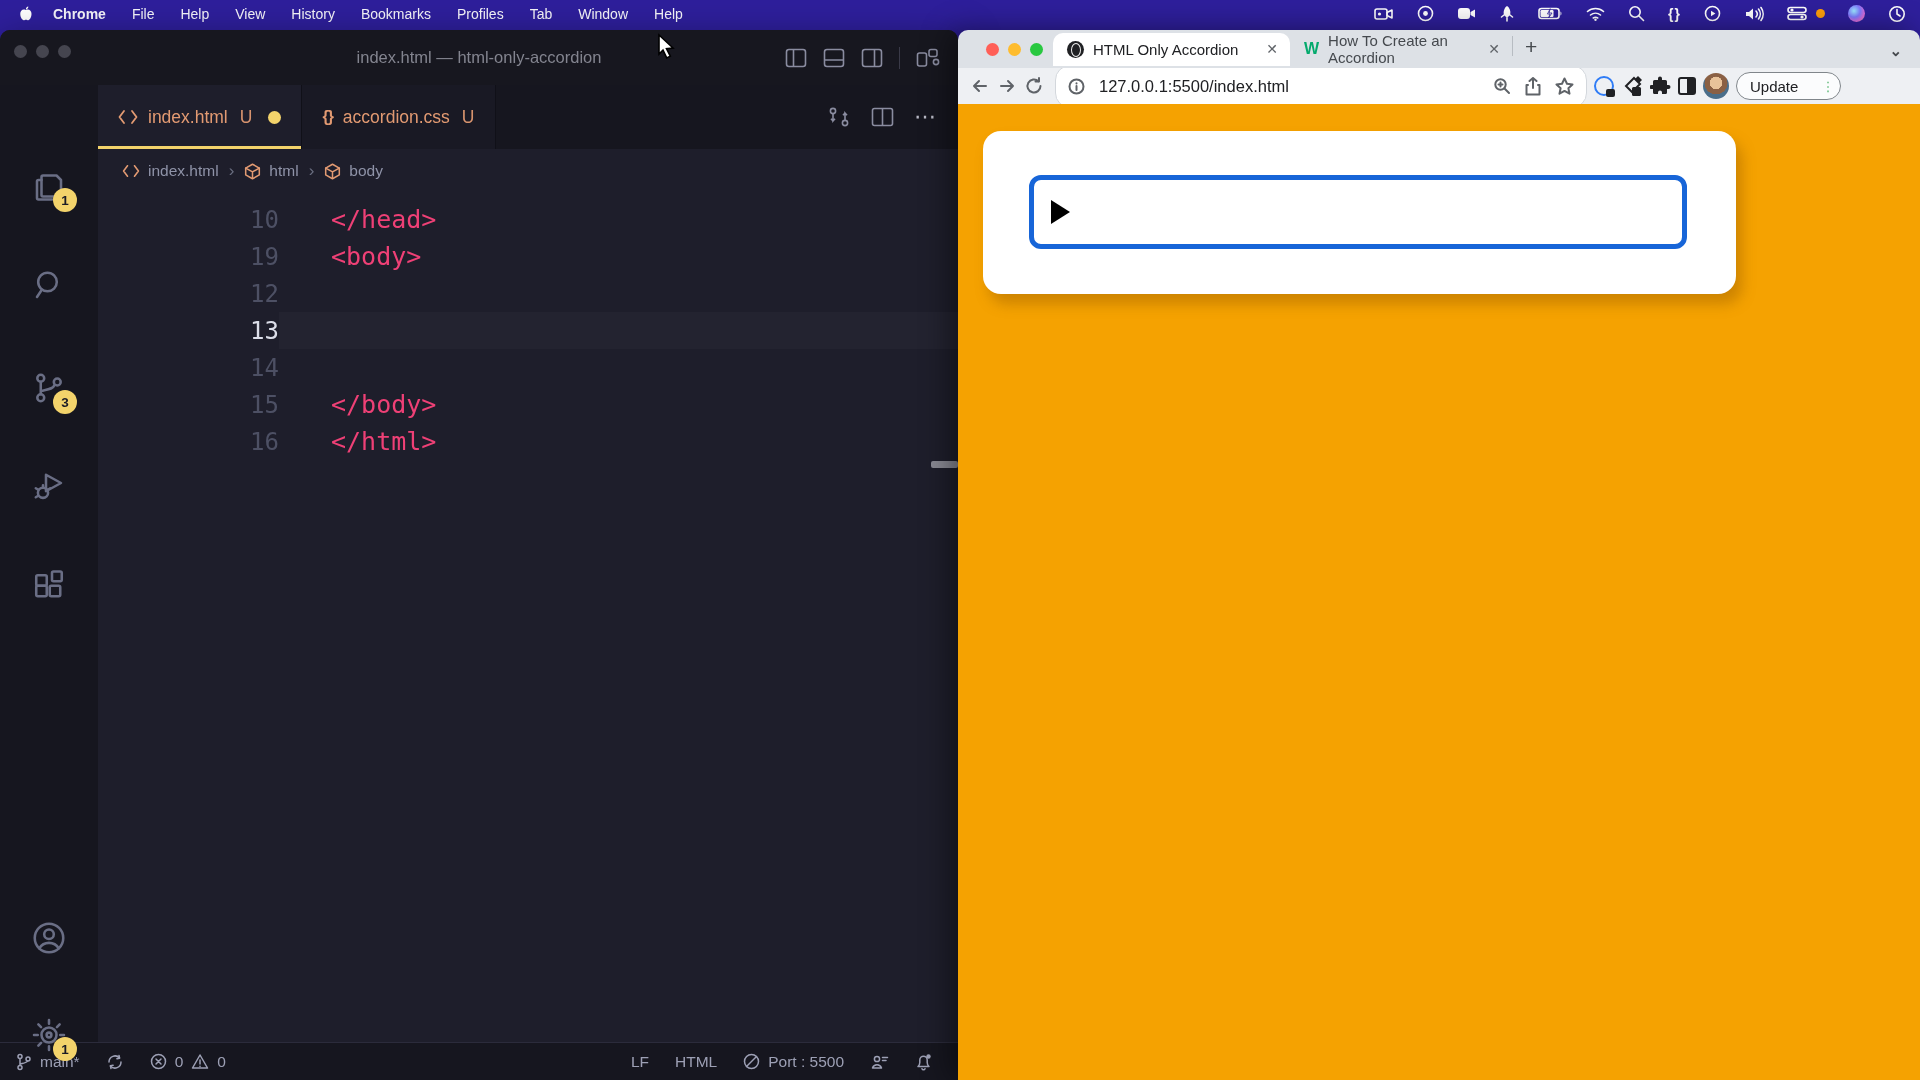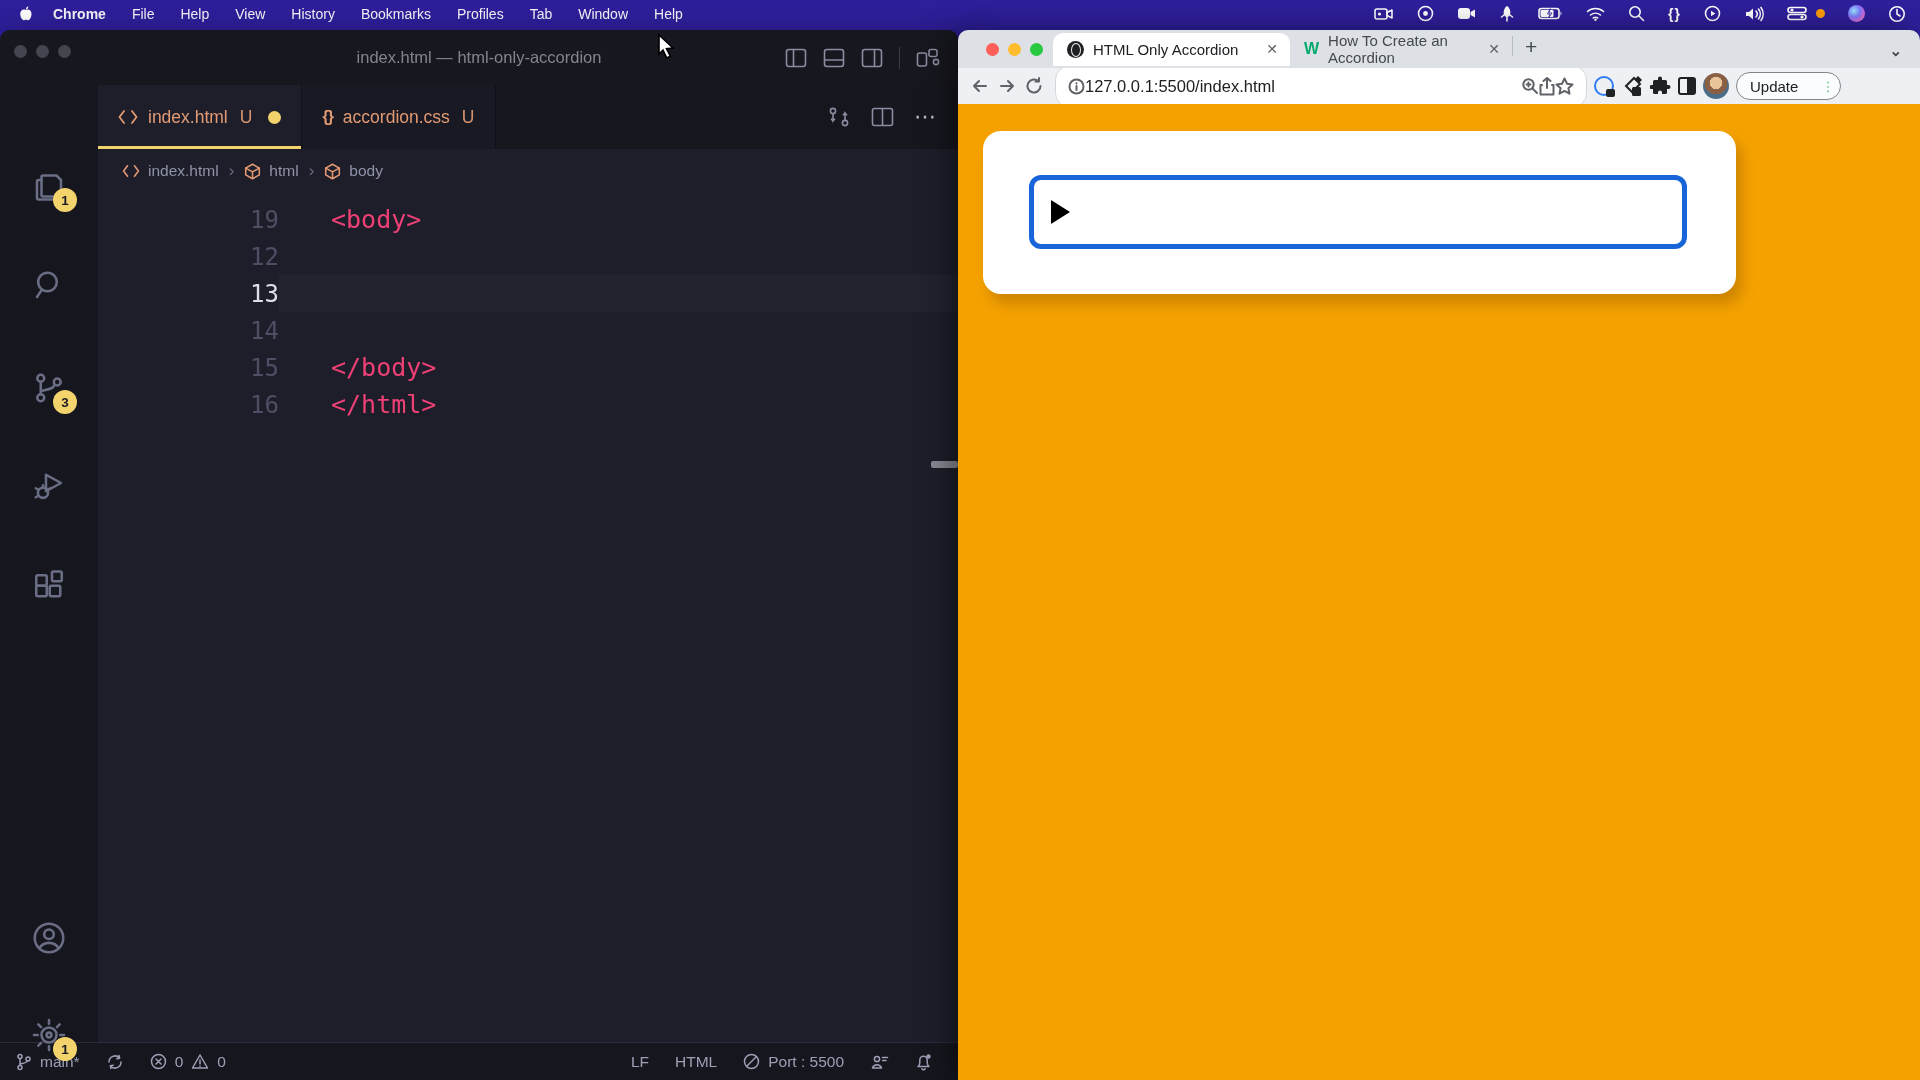--- a/index.html
+++ b/index.html
@@ -81,21 +81,21 @@
   .c-tab.t2 { width:222px; }
   .tab-sep { width:1px; height:20px; background:#b7bcc2; margin-bottom:7px; }
   .newtab { font-size:21px; color:#45494e; margin:0 0 5px 12px; }
   .strip-chevron { position:absolute; right:18px; bottom:8px; color:#45494e; font-size:15px; font-weight:700; }
   .favicon-globe { width:17px; height:17px; border-radius:50%; background:#202124; position:relative; flex:0 0 auto; }
   .favicon-globe::after { content:""; position:absolute; left:4px; top:2px; width:8px; height:12px;
     border:1.4px solid #f0f0f0; border-radius:50%; }
   .favicon-w { color:#04AA6D; font-weight:700; font-size:16px; flex:0 0 auto; }
   .toolbar { height:36px; background:#eef0f3; display:flex; align-items:center; padding:0 12px; gap:7px; flex:0 0 auto; }
   .omnibox { height:43px; background:#fff; border:1px solid #d3d7dc; border-radius:15px;
-    flex:0 0 532px; display:flex; align-items:center; padding:0 12px; gap:0; margin-left:4px; }
+    flex:0 0 532px; display:flex; align-items:center; padding:0 12px; gap:14px; margin-left:4px; }
   .url-text { font-size:16.5px; color:#202124; flex:1 1 auto; }
   .tool-btn { display:flex; align-items:center; justify-content:center; }
   .pw-icon { width:20px; height:20px; border-radius:50%; border:2.5px solid #2f7cf6; position:relative; }
   .pw-icon::after { content:""; position:absolute; right:-3px; bottom:-3px; width:9px; height:8px;
     background:#202124; border-radius:2px; }
   .panel-icon { width:18px; height:18px; border:2px solid #202124; border-radius:3px; position:relative; }
   .panel-icon::after { content:""; position:absolute; top:0; right:0; bottom:0; width:7px; background:#202124; }
   .avatar { width:26px; height:26px; border-radius:50%;
     background:radial-gradient(circle at 50% 38%, #e8c39a 0 30%, #8a6044 31% 55%, #4a6e8a 56% 100%); }
   .update-btn { height:28px; border:1.5px solid #80868b; border-radius:14px; background:#fbfcfd;
@@ -335,20 +335,24 @@
                 <path d="M10 1.5 18 6v8l-8 4.5L2 14V6z"></path>
                 <path d="M2 6l8 4.5L18 6M10 10.5V18"></path>
               </svg>
           </span>
           <span>body</span>
         </div>
 
         <div class="editor">
           <div class="code-rows">
             <div class="code-row">
+              <span class="gutter">10</span>
+              <span class="code-text">&lt;/head&gt;</span>
+            </div>
+            <div class="code-row">
               <span class="gutter">19</span>
               <span class="code-text">&lt;body&gt;</span>
             </div>
             <div class="code-row">
               <span class="gutter">12</span>
               <span class="code-text"></span>
             </div>
             <div class="code-row cur">
               <span class="cur-hl"></span>
               <span class="gutter">13</span>

